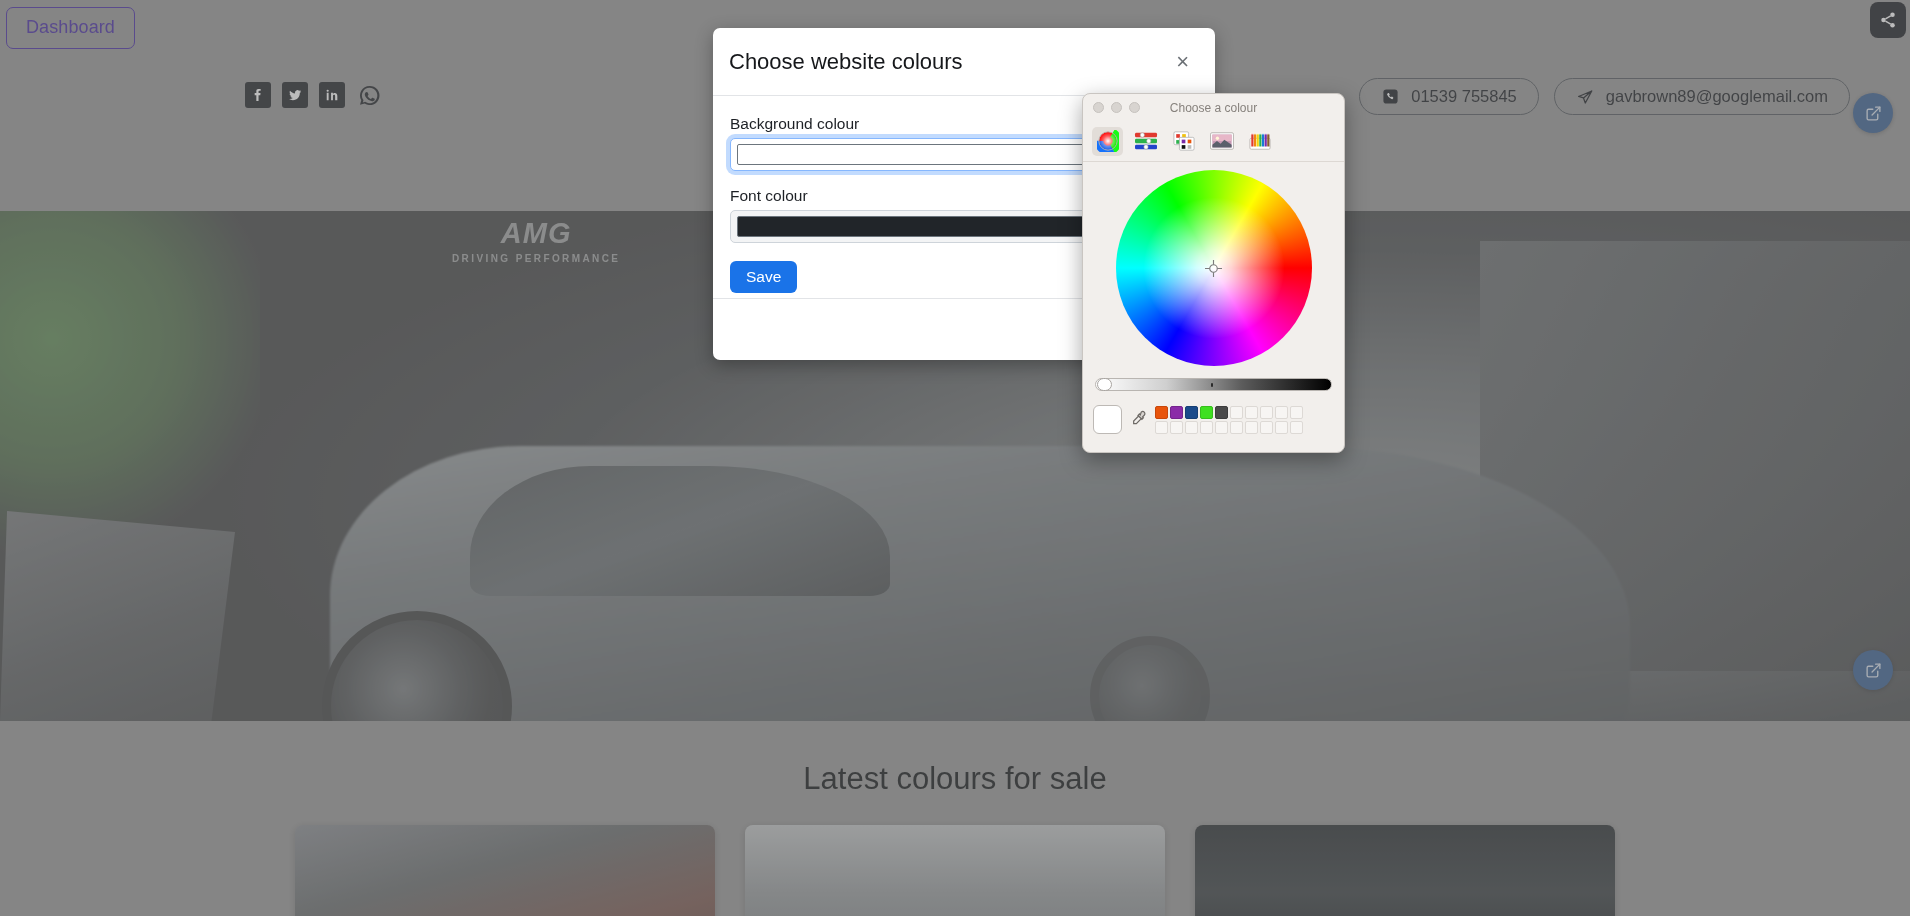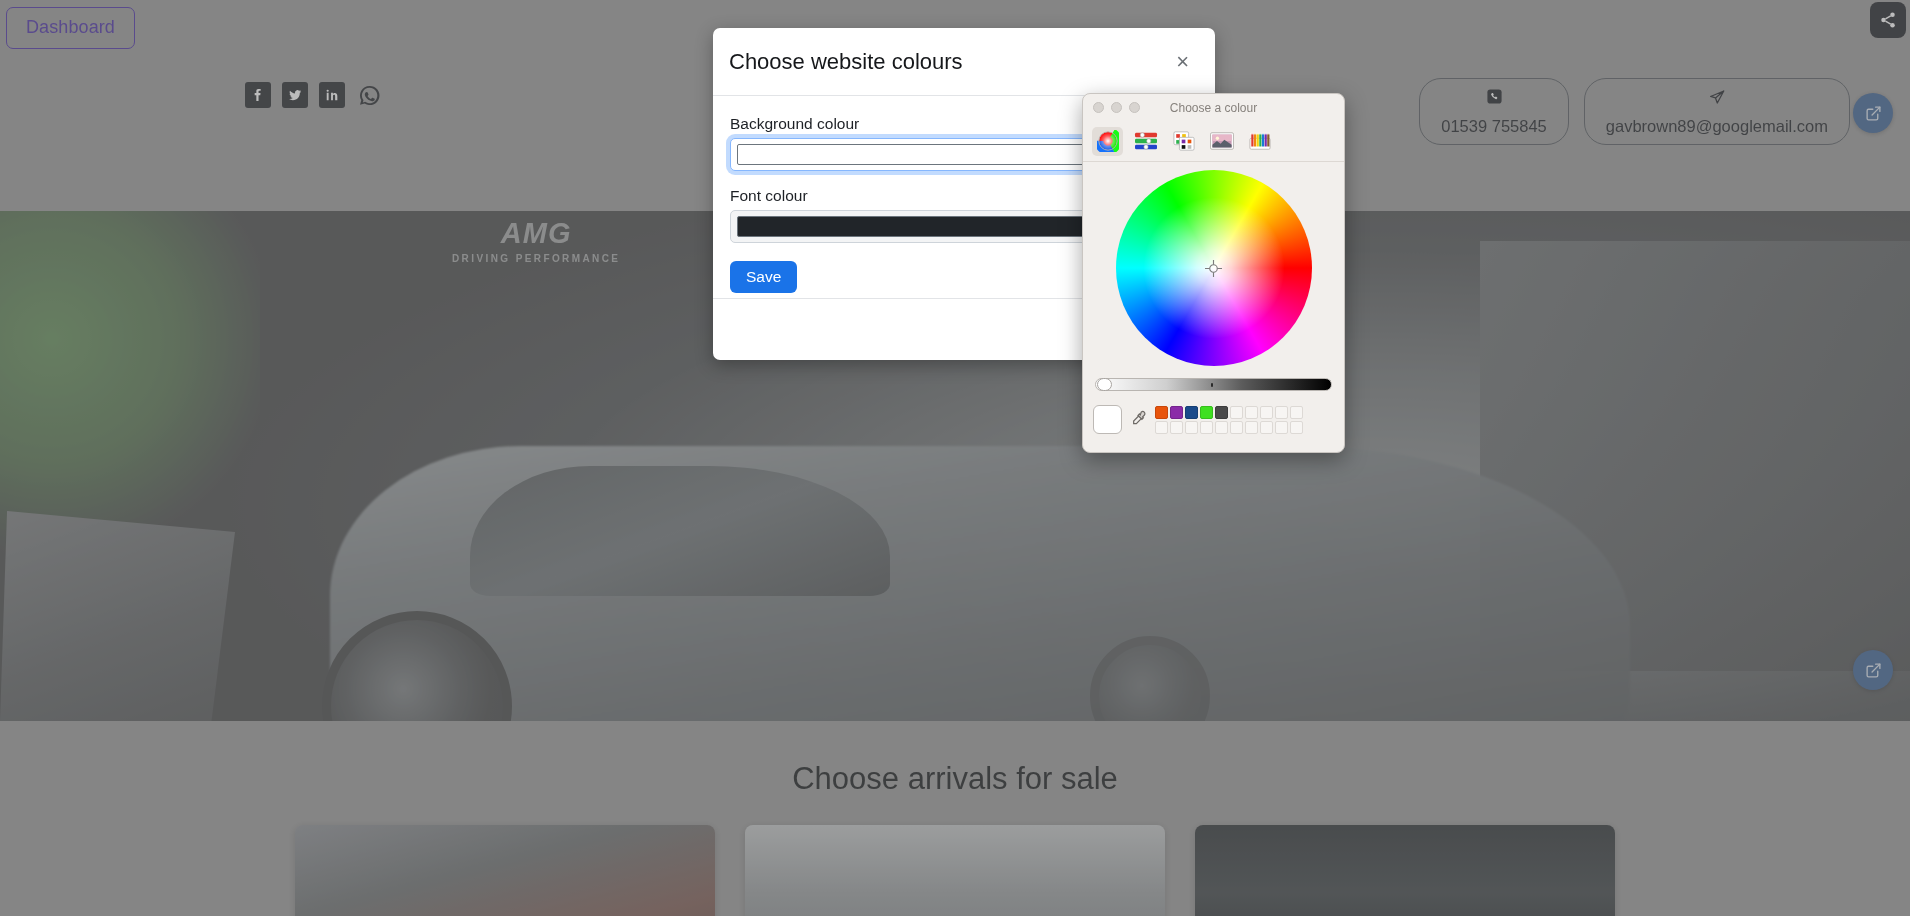--- a/index.html
+++ b/index.html
@@ -35,21 +35,21 @@
   .social-ico {
     width: 26px; height: 26px; border-radius: 3px;
     background: #22252a; display: flex; align-items: center; justify-content: center;
     cursor: pointer;
   }
   .social-ico.round { background: transparent; }
   .contacts { position: absolute; right: 60px; top: 3px; display: flex; gap: 15px; }
   .pill {
     display: flex; align-items: center; gap: 11px;
     padding: 8px 21px; border: 1px solid #555a60; border-radius: 22px;
-    font-size: 16.5px; color: #1d2025; cursor: pointer; white-space: nowrap; flex-direction: column;
+    font-size: 16.5px; color: #1d2025; cursor: pointer; white-space: nowrap;
   }
   .pill-ico { width: 19px; height: 19px; display: flex; align-items: center; justify-content: center; }
 
   
   .hero {
     position: absolute; top: 211px; left: 0; width: 100%; height: 510px;
     overflow: hidden;
     background:
       radial-gradient(ellipse 60% 70% at 72% 58%, #8e9699 0%, #5b6265 38%, #23282b 72%, #121416 100%),
       linear-gradient(180deg,#0b0d0e 0%,#15181a 30%,#0e1012 100%);
@@ -276,21 +276,21 @@
       <div class="amg-sm">DRIVING PERFORMANCE</div>
     </div>
     <div class="car-body"></div>
     <div class="car-glass"></div>
     <div class="wheel w1"></div>
     <div class="wheel w2"></div>
     <div class="hero-dim"></div>
   </div>
 
   <div class="arrivals">
-    <h2 class="arrivals-title">Choose arrivals for sale</h2>
+    <h2 class="arrivals-title">Latest colours for sale</h2>
     <div class="cards">
       <div class="card c1"></div>
       <div class="card c2"></div>
       <div class="card c3"></div>
     </div>
   </div>
 
   <div class="fab f1">
     <svg width="17" height="17" viewBox="0 0 24 24" fill="none" stroke="#dbe4ef" stroke-width="1.9" stroke-linecap="round" stroke-linejoin="round">
       <path d="M18 13v6a2 2 0 0 1-2 2H5a2 2 0 0 1-2-2V8a2 2 0 0 1 2-2h6"></path>

